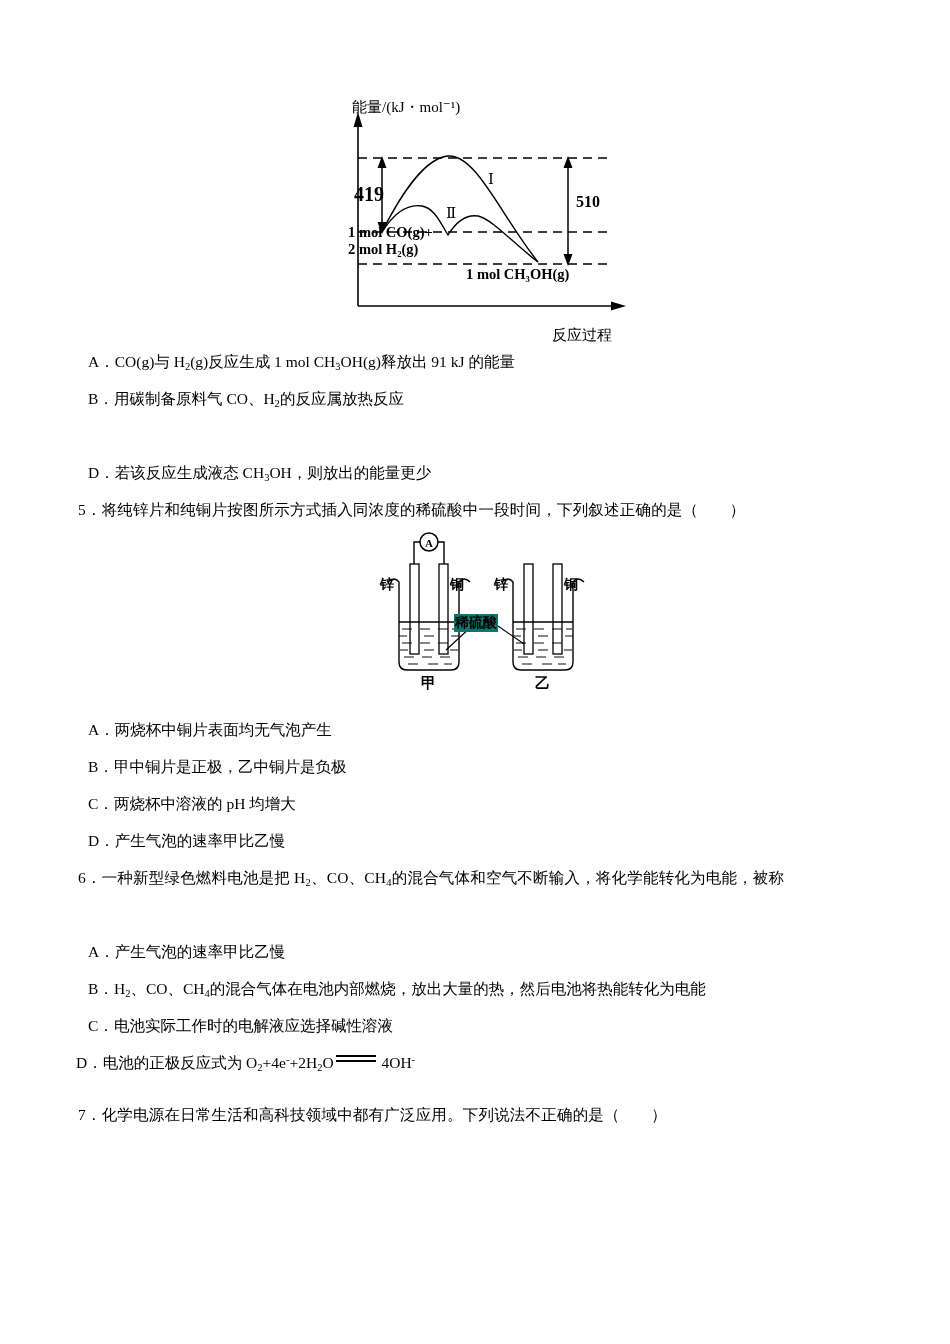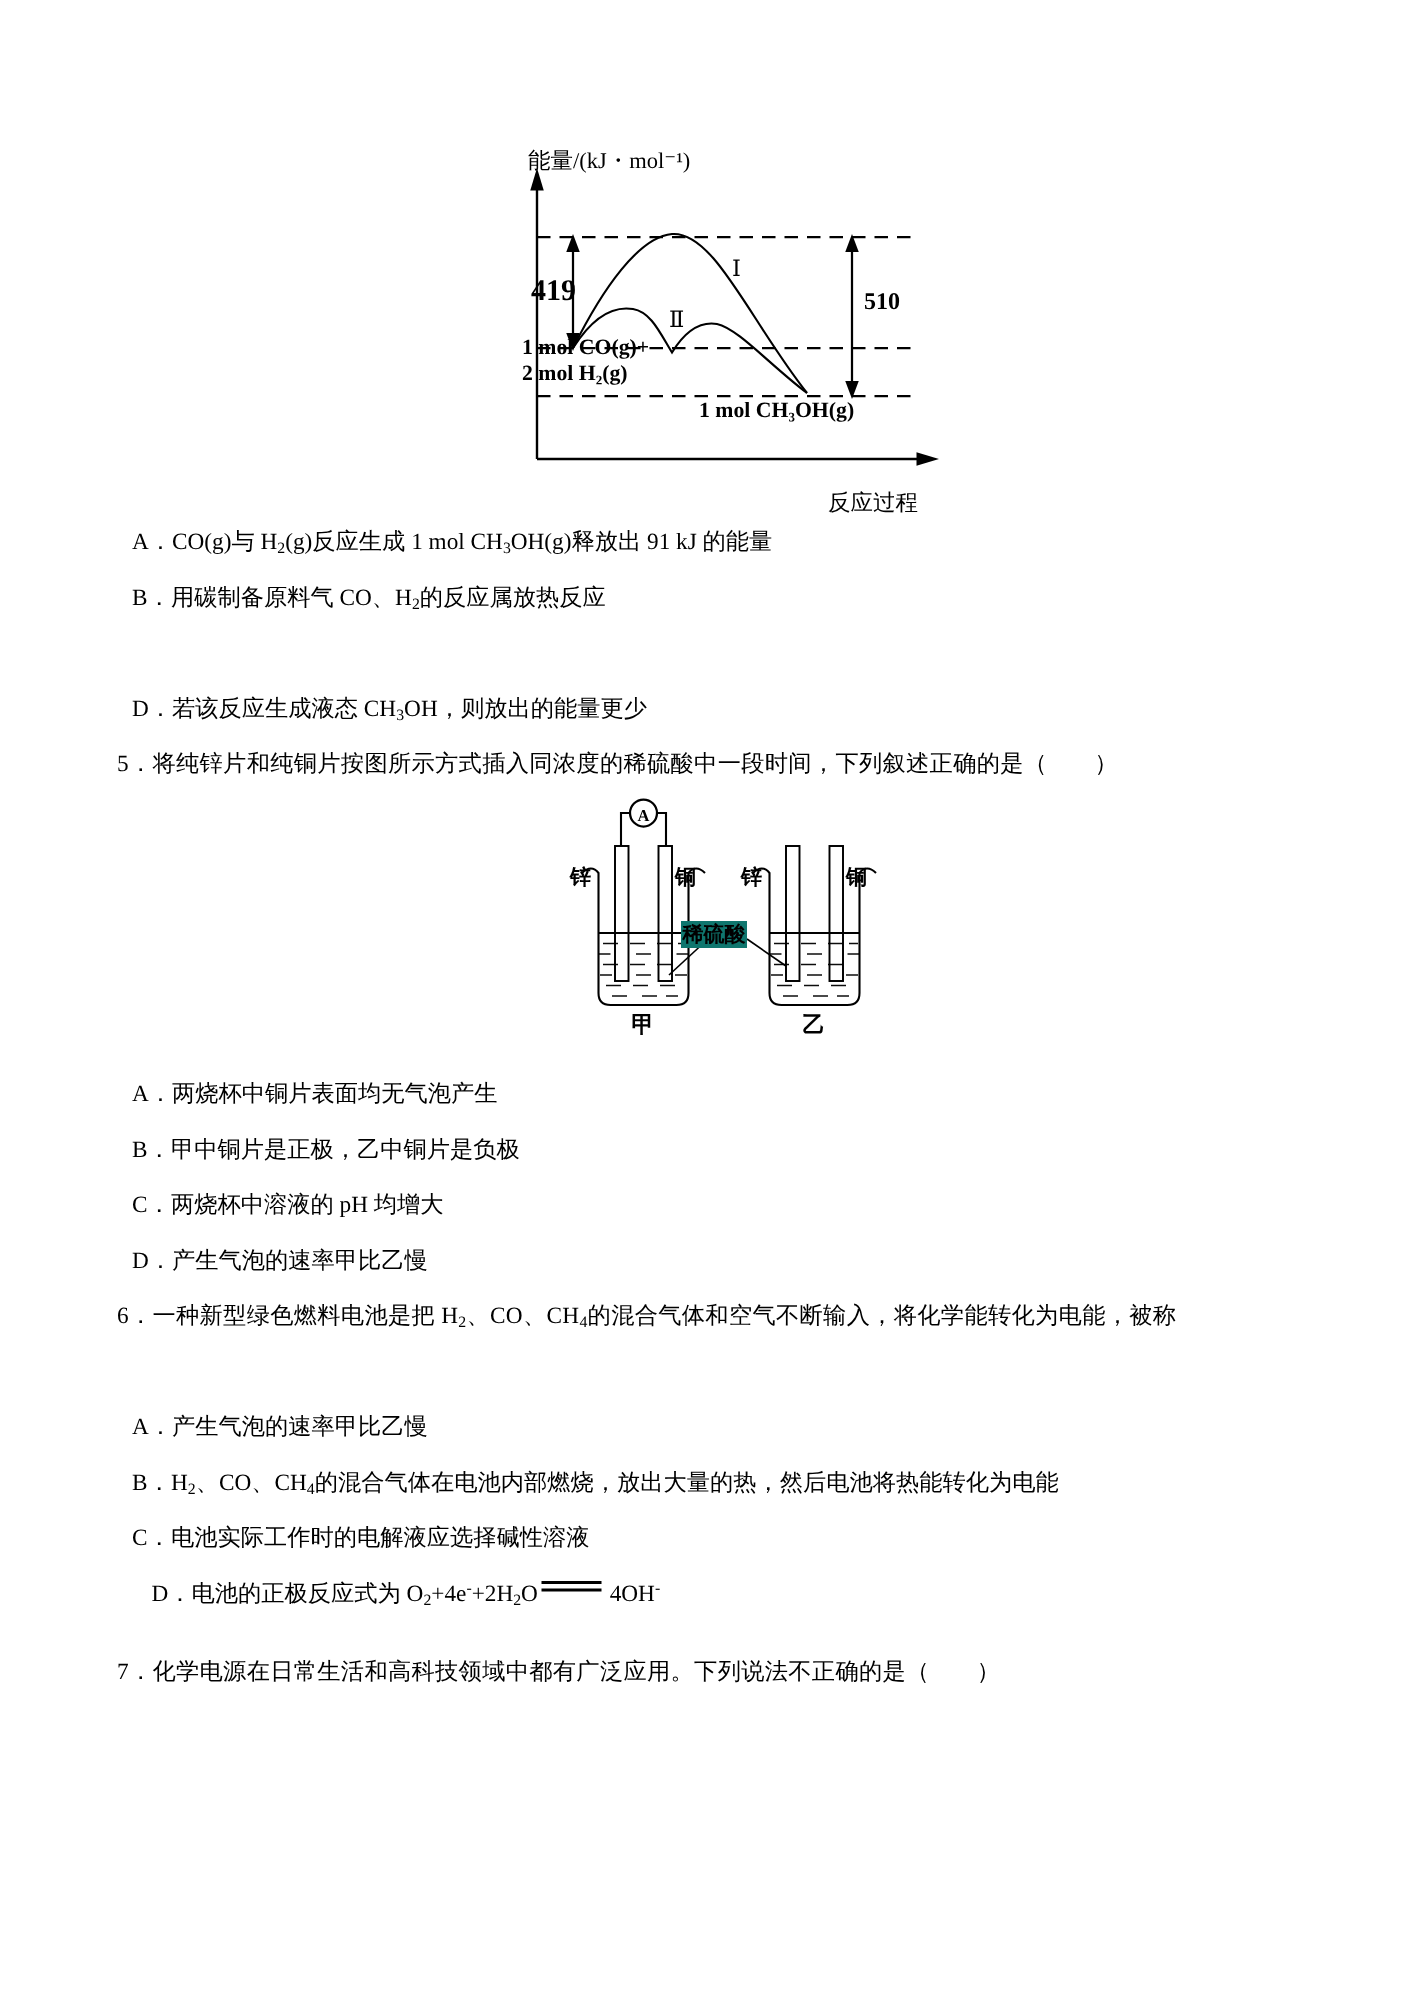--- a/index.html
+++ b/index.html
@@ -260,19 +260,19 @@
 
   <div class="opt" style="left:88px; top:942px;">
     <span class="lbl">A．</span><span>产生气泡的速率甲比乙慢</span>
   </div>
   <div class="opt" style="left:88px; top:979px;">
     <span class="lbl">B．</span><span>H<sub>2</sub>、CO、CH<sub>4</sub>的混合气体在电池内部燃烧，放出大量的热，然后电池将热能转化为电能</span>
   </div>
   <div class="opt" style="left:88px; top:1016px;">
     <span class="lbl">C．</span><span>电池实际工作时的电解液应选择碱性溶液</span>
   </div>
-  <div class="opt" style="left:101px; top:1050px;">
+  <div class="opt" style="left:76px; top:1050px;">
     <span class="lbl">D．</span><span>电池的正极反应式为 O<sub>2</sub>+4e<sup>-</sup>+2H<sub>2</sub>O<span class="eqbar"></span> 4OH<sup>-</sup></span>
   </div>
 
   <div class="qline" style="left:78px; top:1105px;">7．化学电源在日常生活和高科技领域中都有广泛应用。下列说法不正确的是（　　）</div>
 
 </div>
 
 </body></html>

